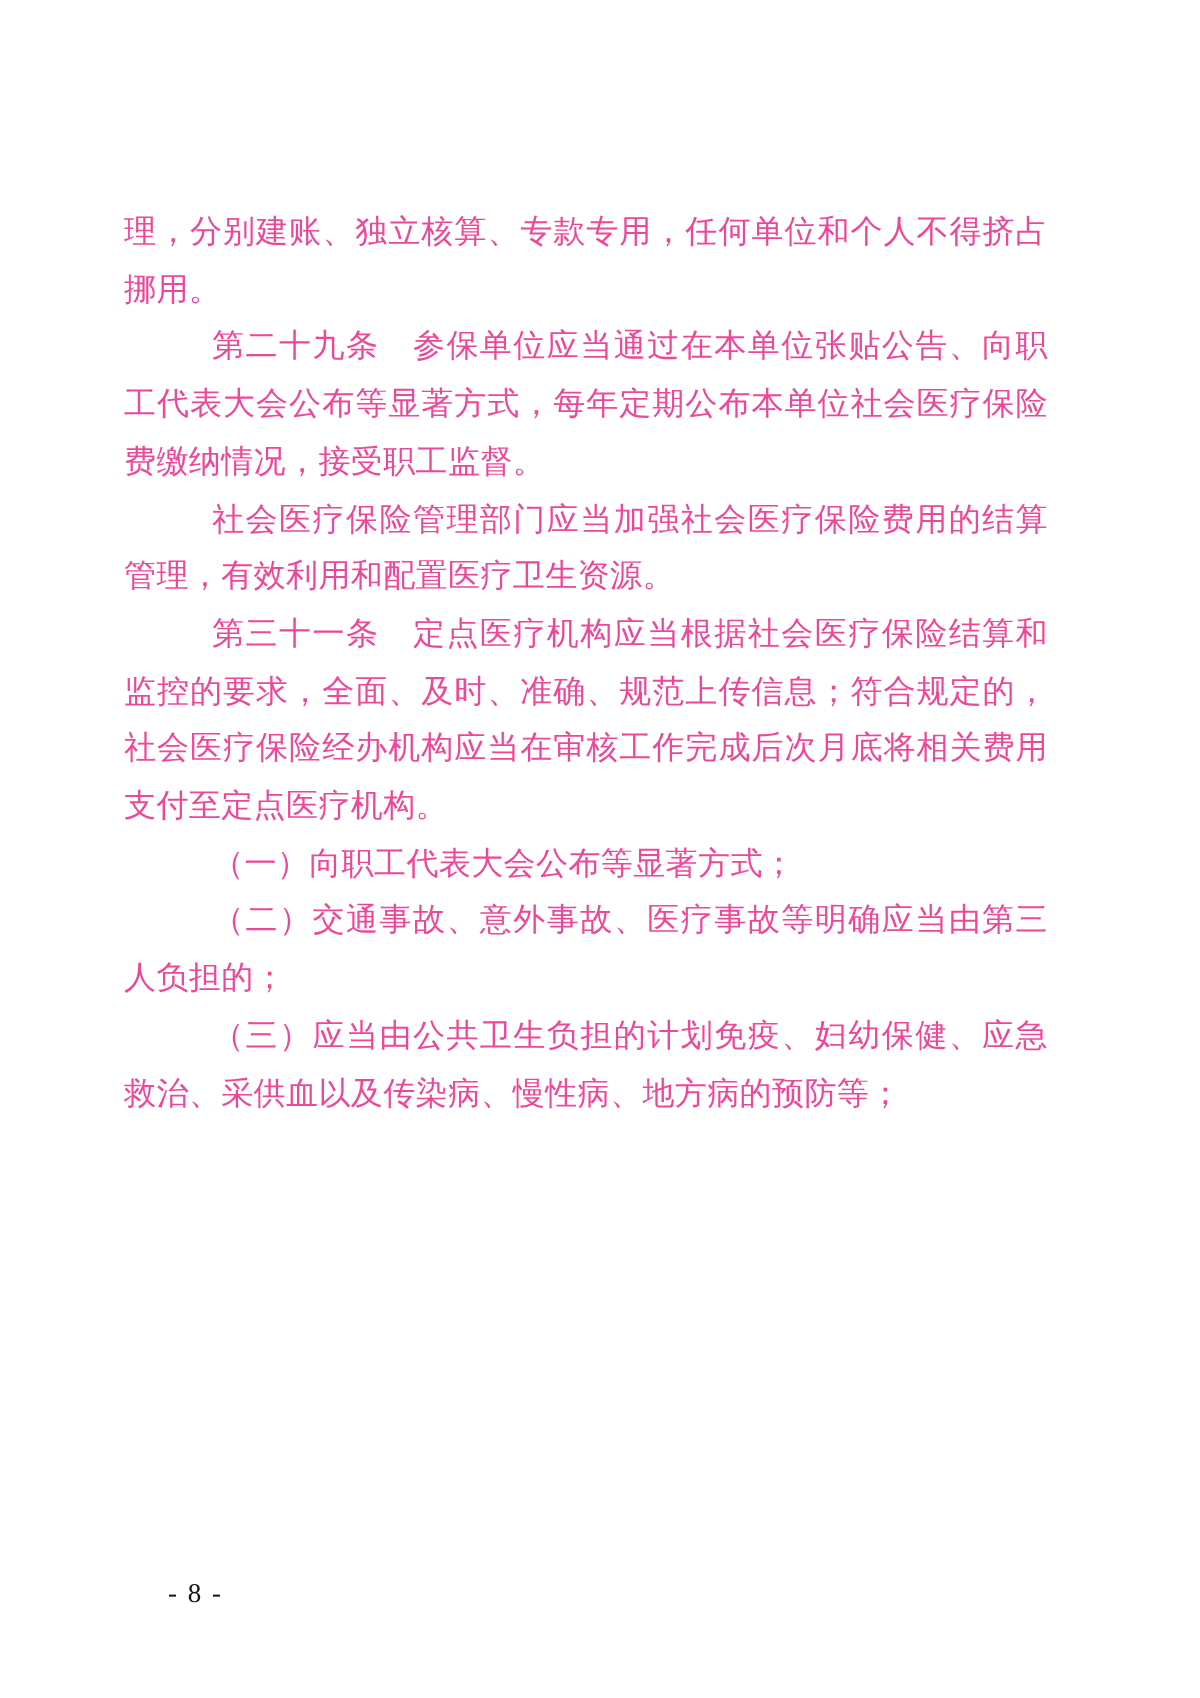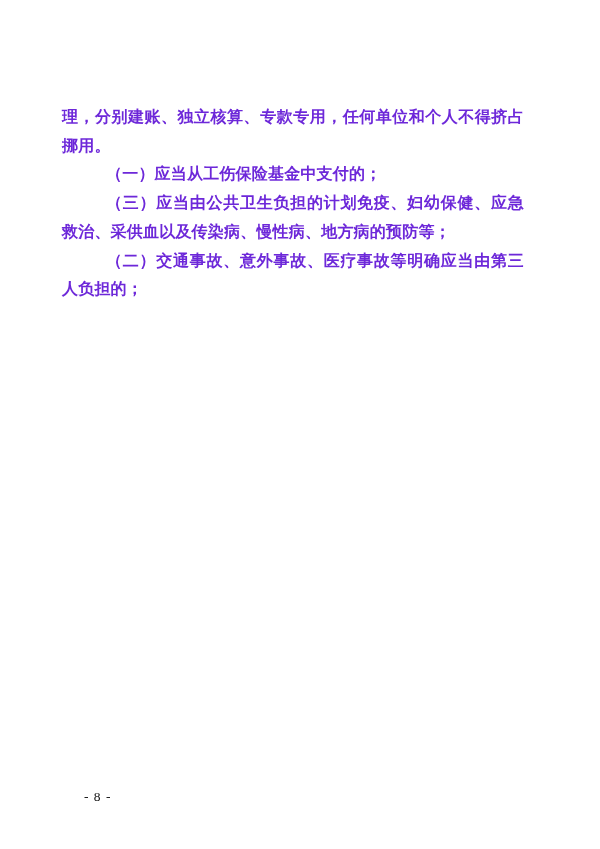--- a/index.html
+++ b/index.html
@@ -20,25 +20,25 @@
     position: absolute;
     left: 62px;
     top: 103px;
     width: 462px;
   }
   .body-text p {
     margin: 0;
     padding: 0;
     font-size: 16px;
     line-height: 28.7px;
-    font-weight: 700;
+    font-weight: 400;
     text-align: justify;
     text-justify: inter-ideograph;
     letter-spacing: 0.2px;
-    color: #6d28d9;
+    color: #ec4899;
   }
   .p-indent {
     text-indent: 44px;
   }
   .page-footer {
     position: absolute;
     left: 84px;
     top: 788px;
     font-size: 13.5px;
     line-height: 18px;
@@ -46,18 +46,21 @@
     color: #111111;
     font-family: "Liberation Serif", serif;
   }
 </style>
 </head>
 <body>
 
 <div class="page">
   <div class="body-text">
     <p class="p-flush">理，分别建账、独立核算、专款专用，任何单位和个人不得挤占挪用。</p>
-    <p class="p-indent">（一）应当从工伤保险基金中支付的；</p>
+    <p class="p-indent">第二十九条　参保单位应当通过在本单位张贴公告、向职工代表大会公布等显著方式，每年定期公布本单位社会医疗保险费缴纳情况，接受职工监督。</p>
+    <p class="p-indent">社会医疗保险管理部门应当加强社会医疗保险费用的结算管理，有效利用和配置医疗卫生资源。</p>
+    <p class="p-indent">第三十一条　定点医疗机构应当根据社会医疗保险结算和监控的要求，全面、及时、准确、规范上传信息；符合规定的，社会医疗保险经办机构应当在审核工作完成后次月底将相关费用支付至定点医疗机构。</p>
+    <p class="p-indent">（一）向职工代表大会公布等显著方式；</p>
+    <p class="p-indent">（二）交通事故、意外事故、医疗事故等明确应当由第三人负担的；</p>
     <p class="p-indent">（三）应当由公共卫生负担的计划免疫、妇幼保健、应急救治、采供血以及传染病、慢性病、地方病的预防等；</p>
-    <p class="p-indent">（二）交通事故、意外事故、医疗事故等明确应当由第三人负担的；</p>
   </div>
   <div class="page-footer">- 8 -</div>
 </div>
 
 </body></html>

